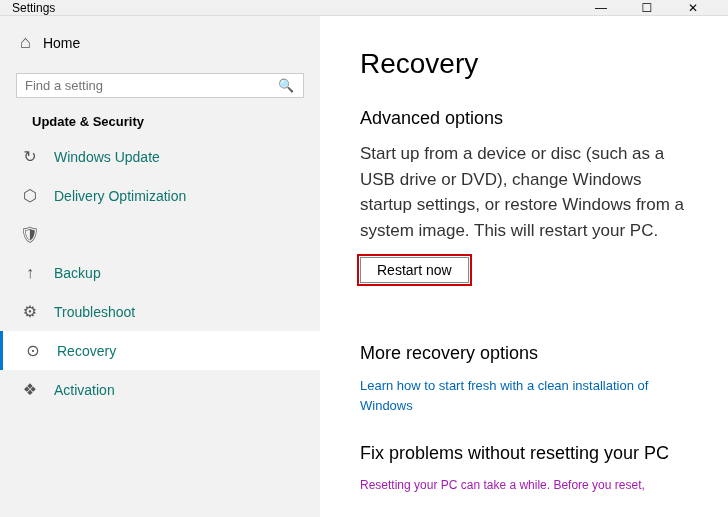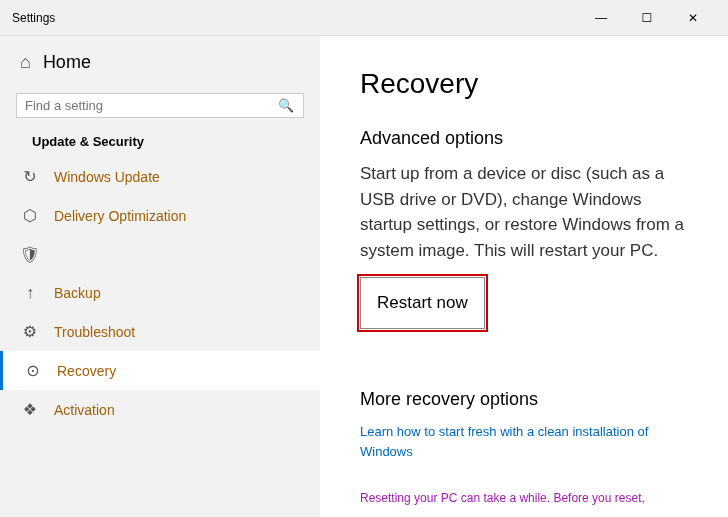--- a/index.html
+++ b/index.html
@@ -10,21 +10,21 @@
       width: 728px;
       height: 517px;
       overflow: hidden;
       display: flex;
       flex-direction: column;
     }
 
     
     .title-bar {
       background: #f0f0f0;
-      height: 36px;
+      height: 16px;
       display: flex;
       align-items: center;
       padding: 0 12px;
       border-bottom: 1px solid #ddd;
       flex-shrink: 0;
     }
     .title-bar-title {
       font-size: 12px;
       color: #000;
       flex: 1;
@@ -68,21 +68,21 @@
       align-items: center;
       padding: 16px 20px;
       cursor: pointer;
       gap: 12px;
     }
     .sidebar-home-icon {
       font-size: 18px;
       color: #555;
     }
     .sidebar-home-label {
-      font-size: 18px;
+      font-size: 14px;
       color: #000;
     }
 
     .sidebar-search {
       margin: 4px 16px 12px 16px;
       border: 1px solid #ccc;
       background: #fff;
       display: flex;
       align-items: center;
       padding: 4px 8px;
@@ -124,21 +124,21 @@
       font-size: 16px;
       color: #555;
       width: 20px;
       display: flex;
       align-items: center;
       justify-content: center;
       flex-shrink: 0;
     }
     .sidebar-item-label {
       font-size: 14px;
-      color: #a16207;
+      color: #0f766e;
     }
 
     
     .content {
       flex: 1;
       background: #fff;
       overflow-y: auto;
       padding: 32px 40px;
     }
 
@@ -159,22 +159,22 @@
     .section-description {
       font-size: 17px;
       color: #333;
       line-height: 1.5;
       margin-bottom: 14px;
     }
 
     .btn-restart {
       border: 1px solid #888;
       background: #fff;
-      padding: 15px 16px;
-      font-size: 17px;
+      padding: 4px 16px;
+      font-size: 14px;
       cursor: pointer;
       color: #000;
       margin-bottom: 32px;
       outline: 2px solid #cc0000;
       outline-offset: 1px;
     }
 
     .link-text {
       color: #0067b8;
       font-size: 13px;
@@ -266,18 +266,19 @@
       <p class="section-description">Start up from a device or disc (such as a USB drive or DVD), change Windows startup settings, or restore Windows from a system image. This will restart your PC.</p>
       <button class="btn-restart">Restart now</button>
     </div>
 
     <div class="section-gap">
       <h2 class="section-heading">More recovery options</h2>
       <a class="link-text">Learn how to start fresh with a clean installation of Windows</a>
     </div>
 
     <div class="section-gap">
+      <h2 class="section-heading">Fix problems without resetting your PC</h2>
       <p class="section-sub-description">Resetting your PC can take a while. Before you reset,</p>
     </div>
 
   </div>
 
 </div>
 
 </body></html>

